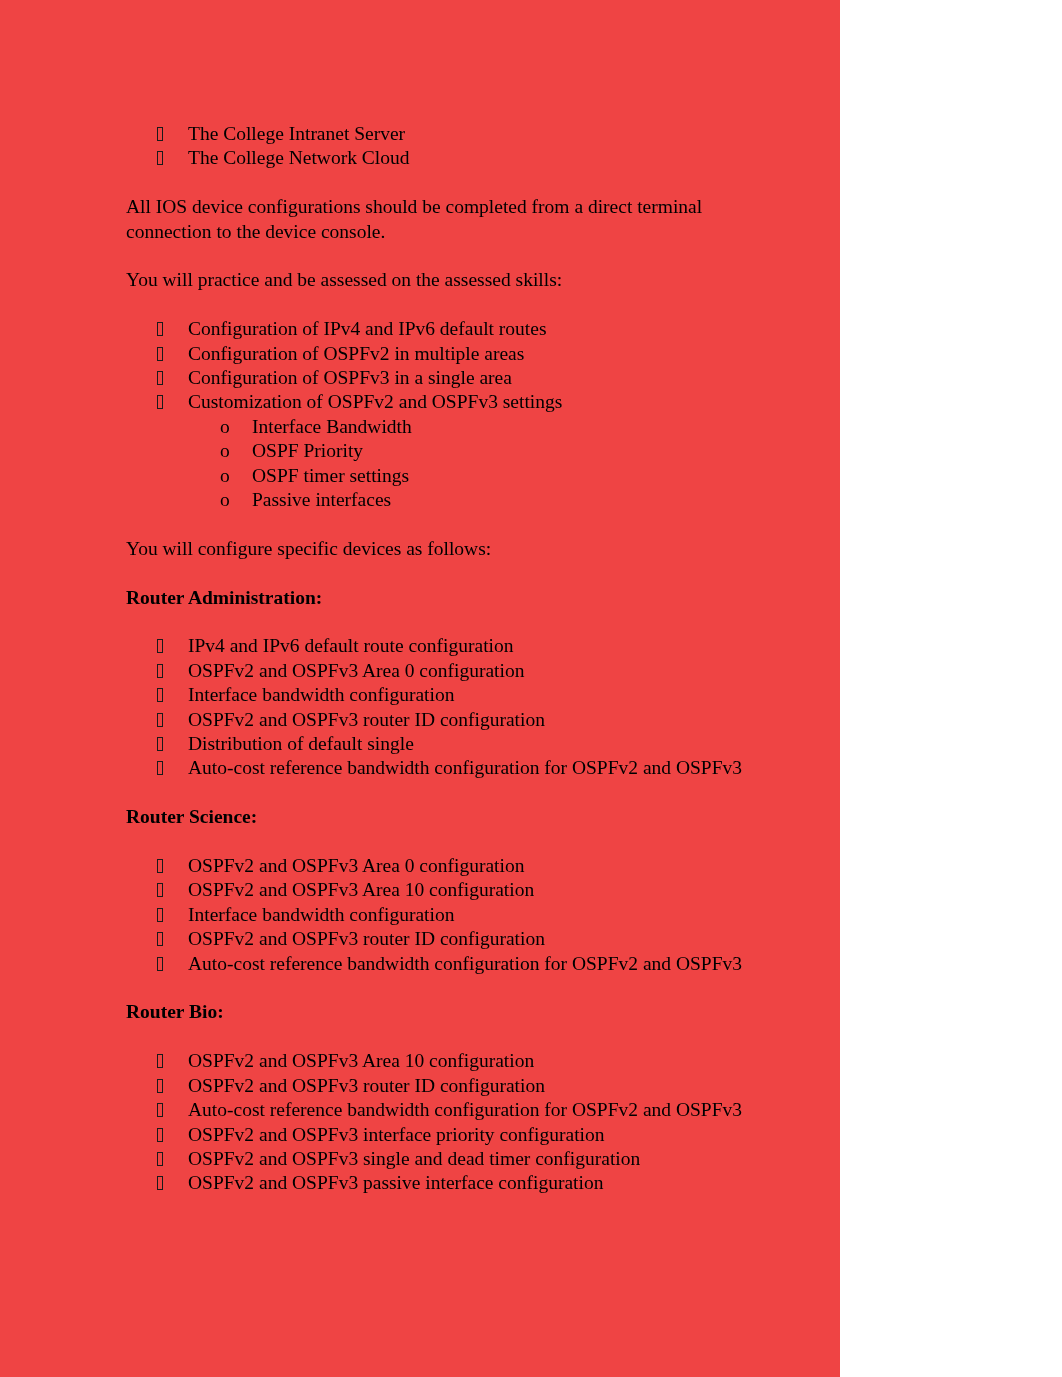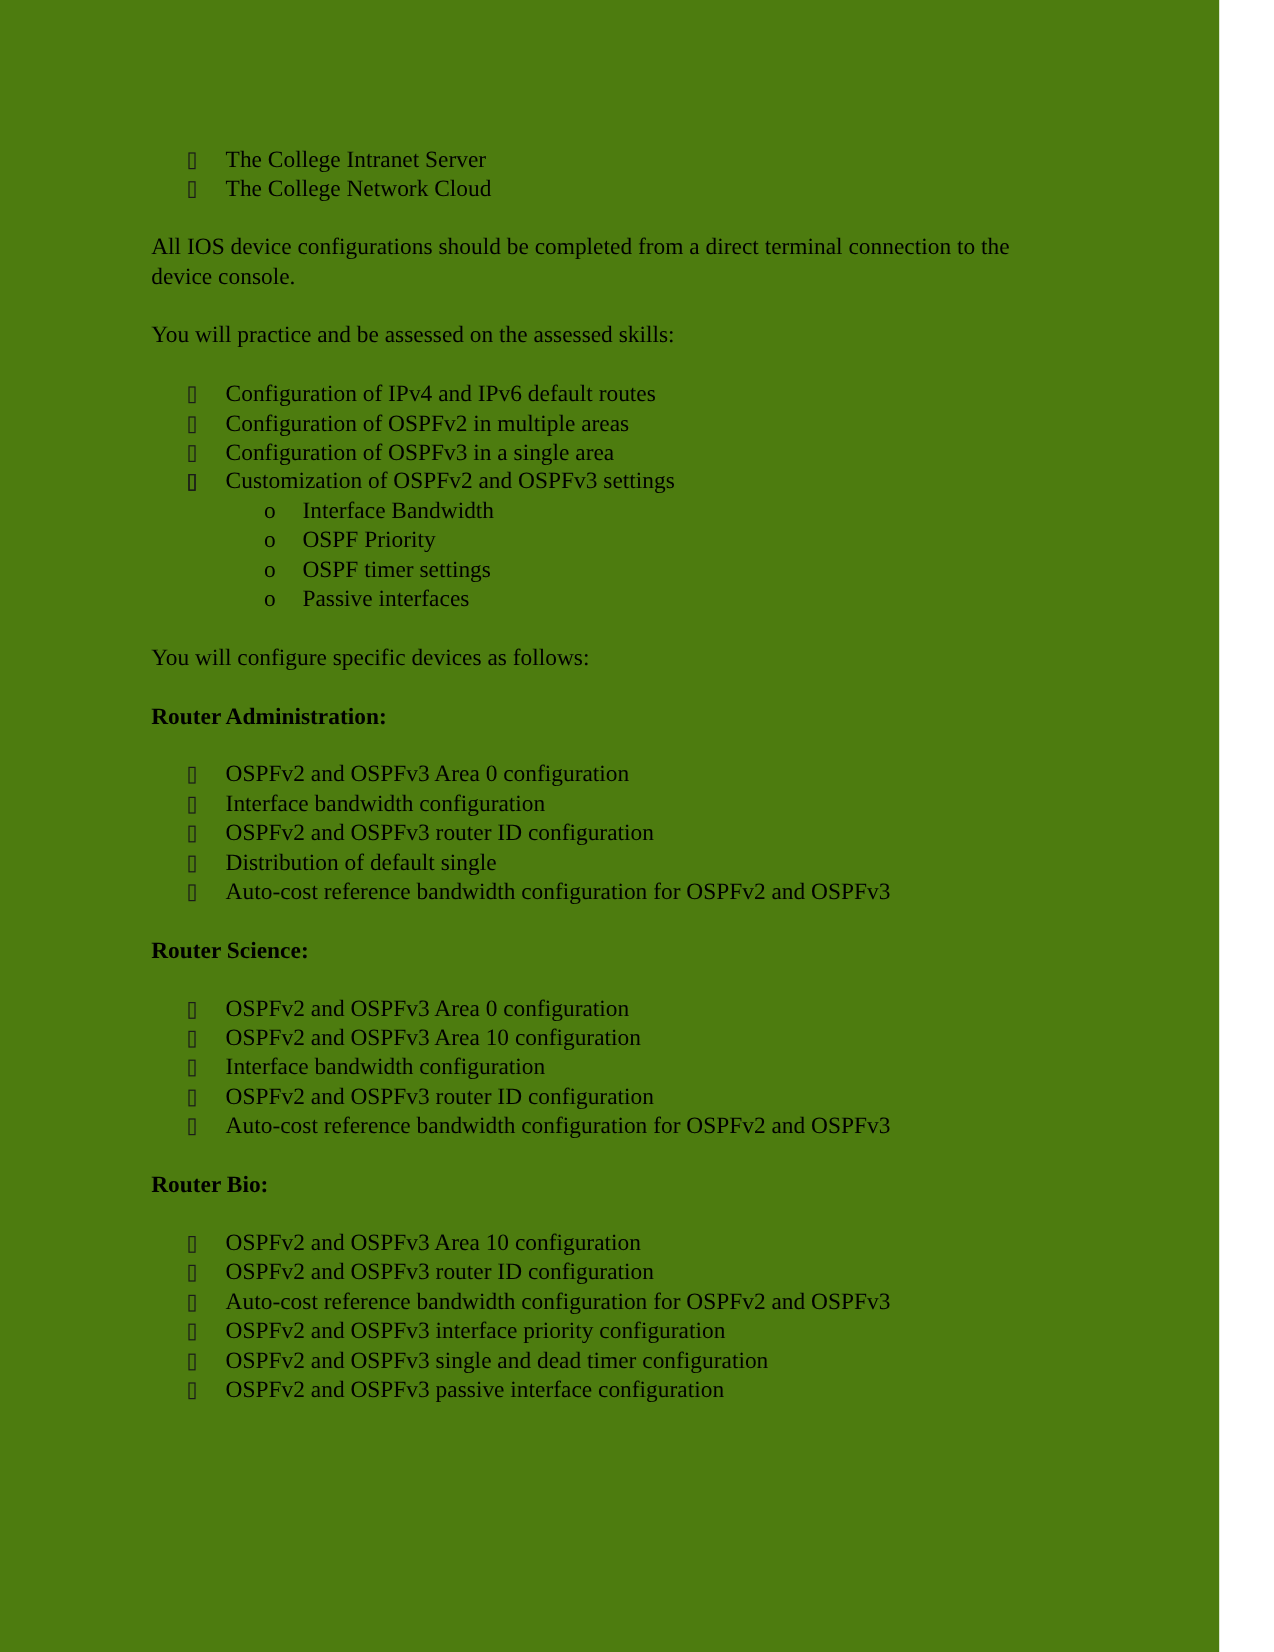--- a/index.html
+++ b/index.html
@@ -11,23 +11,23 @@
   body {
     width: 1062px;
     height: 1377px;
     font-family: "Liberation Serif", "DejaVu Serif", serif;
     color: #000000;
     -webkit-font-smoothing: antialiased;
   }
 
   .page {
     position: relative;
-    width: 1016px;
+    width: 840px;
     height: 1377px;
-    background: #4d7c0f;
+    background: #ef4444;
     box-sizing: border-box;
     padding: 122px 126px 0 126px;
   }
 
   .doc-body {
     font-size: 19.5px;
     line-height: 24.4px;
   }
 
   
@@ -173,20 +173,24 @@
 
     <div class="spacer"></div>
 
     <p class="section-heading">Router Administration:</p>
 
     <div class="spacer"></div>
 
     <ul class="list-l1">
       <li class="li-l1">
         <span class="marker-box"></span>
+        <span>IPv4 and IPv6 default route configuration</span>
+      </li>
+      <li class="li-l1">
+        <span class="marker-box"></span>
         <span>OSPFv2 and OSPFv3 Area 0 configuration</span>
       </li>
       <li class="li-l1">
         <span class="marker-box"></span>
         <span>Interface bandwidth configuration</span>
       </li>
       <li class="li-l1">
         <span class="marker-box"></span>
         <span>OSPFv2 and OSPFv3 router ID configuration</span>
       </li>

